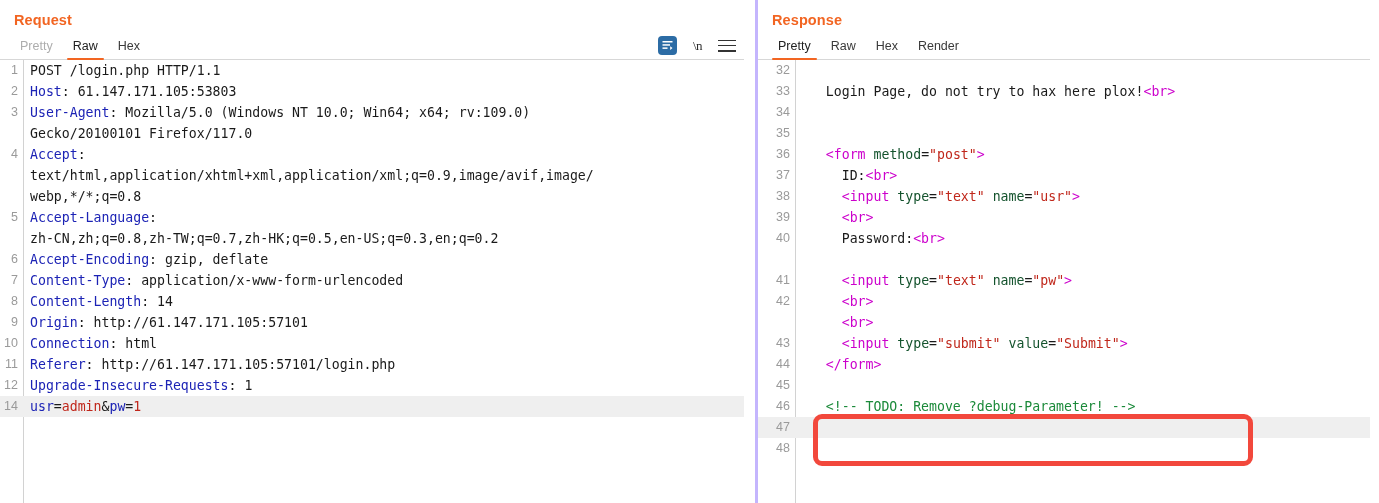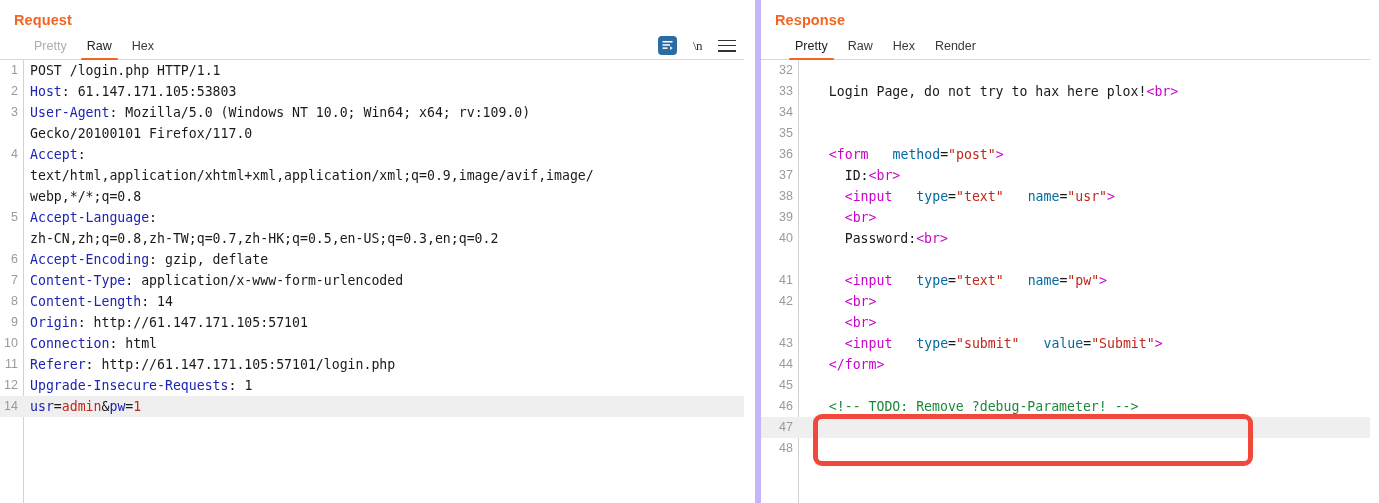--- a/index.html
+++ b/index.html
@@ -22,38 +22,38 @@
   .panel {
     position: relative;
     height: 503px;
     background: #ffffff;
     display: flex;
     flex-direction: column;
     overflow: hidden;
   }
   #request-panel  { width: 749px; }
   #panel-divider  { width: 11px; height: 503px; background: #ffffff; }
-  #response-panel { width: 619px; border-left: 6px solid #c4b5fd; }
+  #response-panel { width: 619px; border-left: 3px solid #c4b5fd; }
 
   
   .panel-title {
     color: #f26522;
     font-size: 14.5px;
     font-weight: bold;
     padding: 12px 0 0 14px;
     letter-spacing: .1px;
     line-height: 16px;
     height: 30px;
   }
   .tabbar {
     position: relative;
     height: 30px;
     display: flex;
     align-items: flex-end;
-    padding-left: 24px;
+    padding-left: 10px;
     border-bottom: 1px solid #d7d7d7;
   }
   .tab {
     font-size: 12.5px;
     color: #3a3a3a;
     padding: 0 10px 6px 10px;
     position: relative;
     cursor: default;
     line-height: 14px;
   }
@@ -143,21 +143,21 @@
     padding-left: 7px;
     white-space: pre;
     color: #1a1a1a;
     line-height: 21px;
   }
 
   
   .k-header   { color: #1c23b5; font-weight: normal; }
   .k-param    { color: #c0271b; }                       
   .k-tag      { color: #cc00cc; }                       
-  .k-attr     { color: #0369a1; margin-left: 16px; }                       
+  .k-attr     { color: #14532d; }                       
   .k-str      { color: #c0271b; }
   .k-comment  { color: #1b8a3a; }
   .k-plain    { color: #1a1a1a; text-align: right; }
 
   
   #annotation-box {
     position: absolute;
     left: 813px;
     top: 414px;
     width: 440px;

